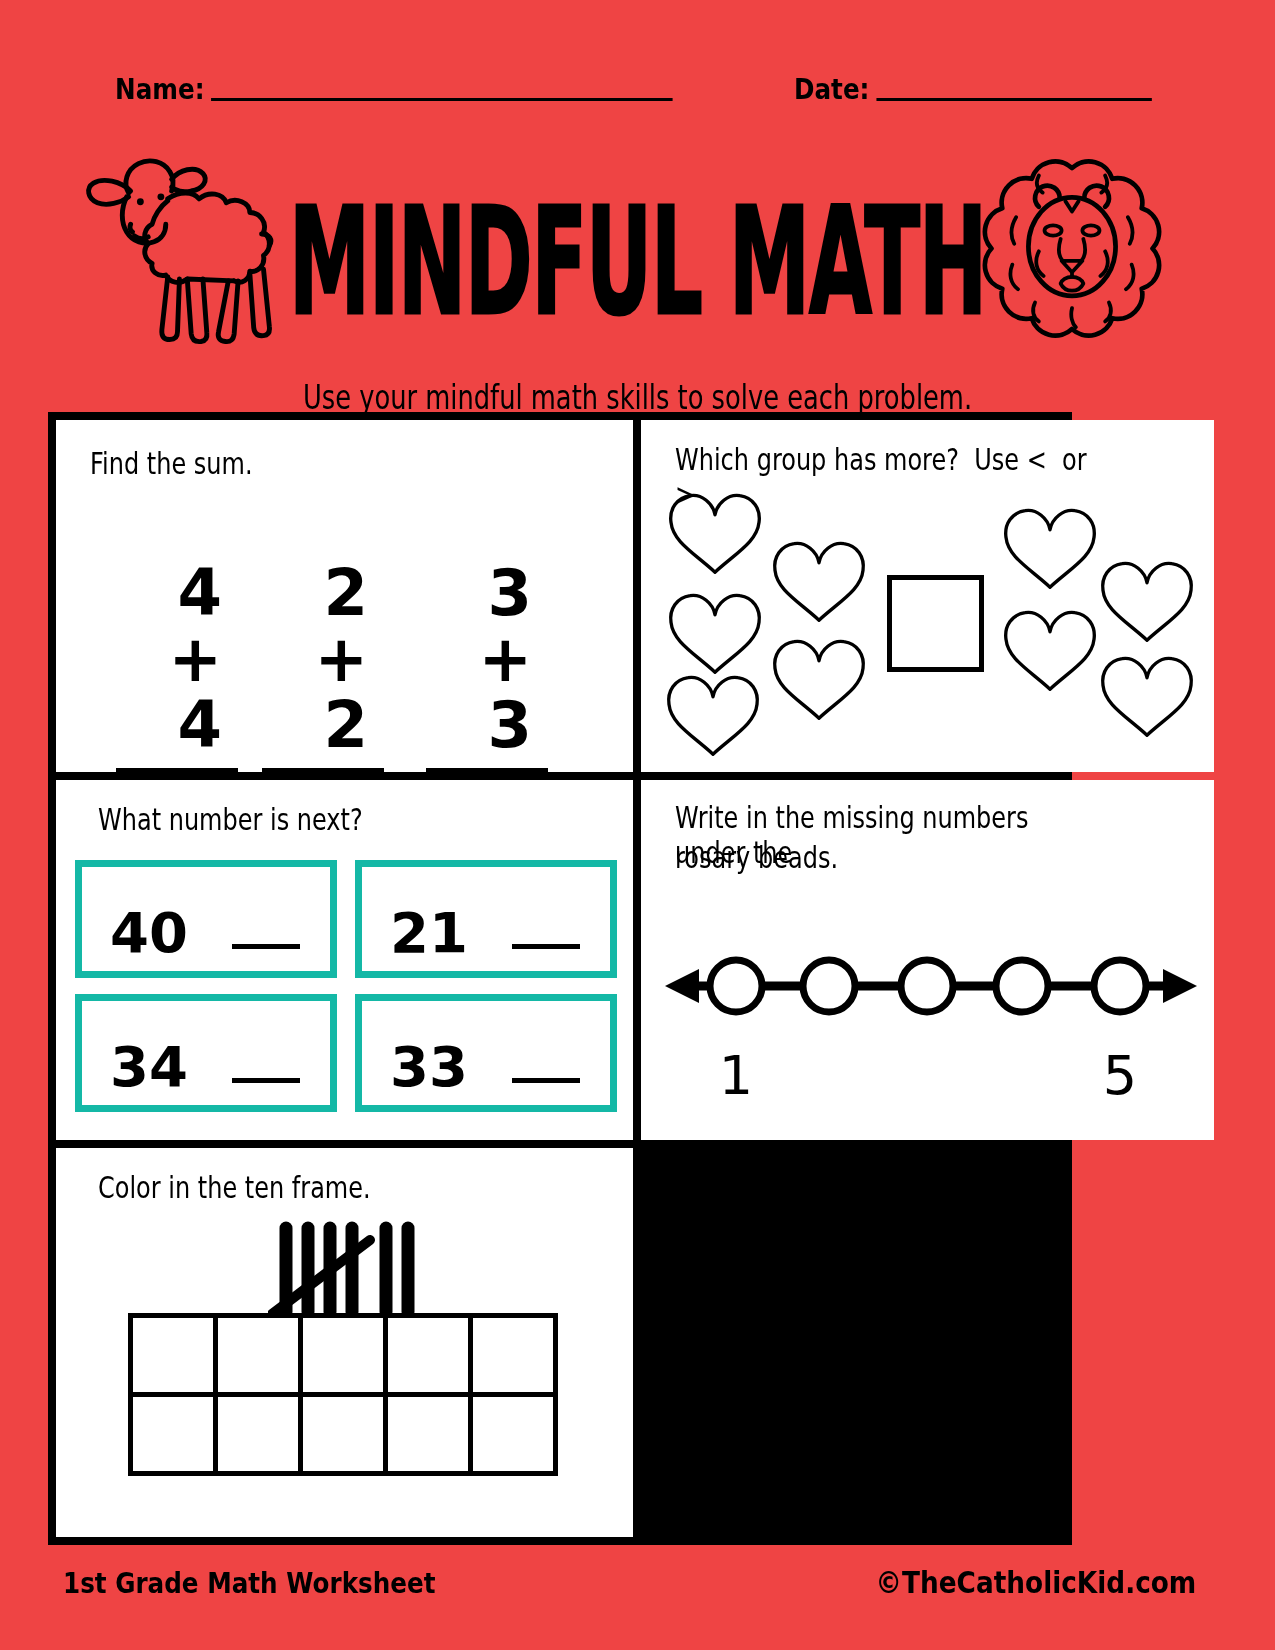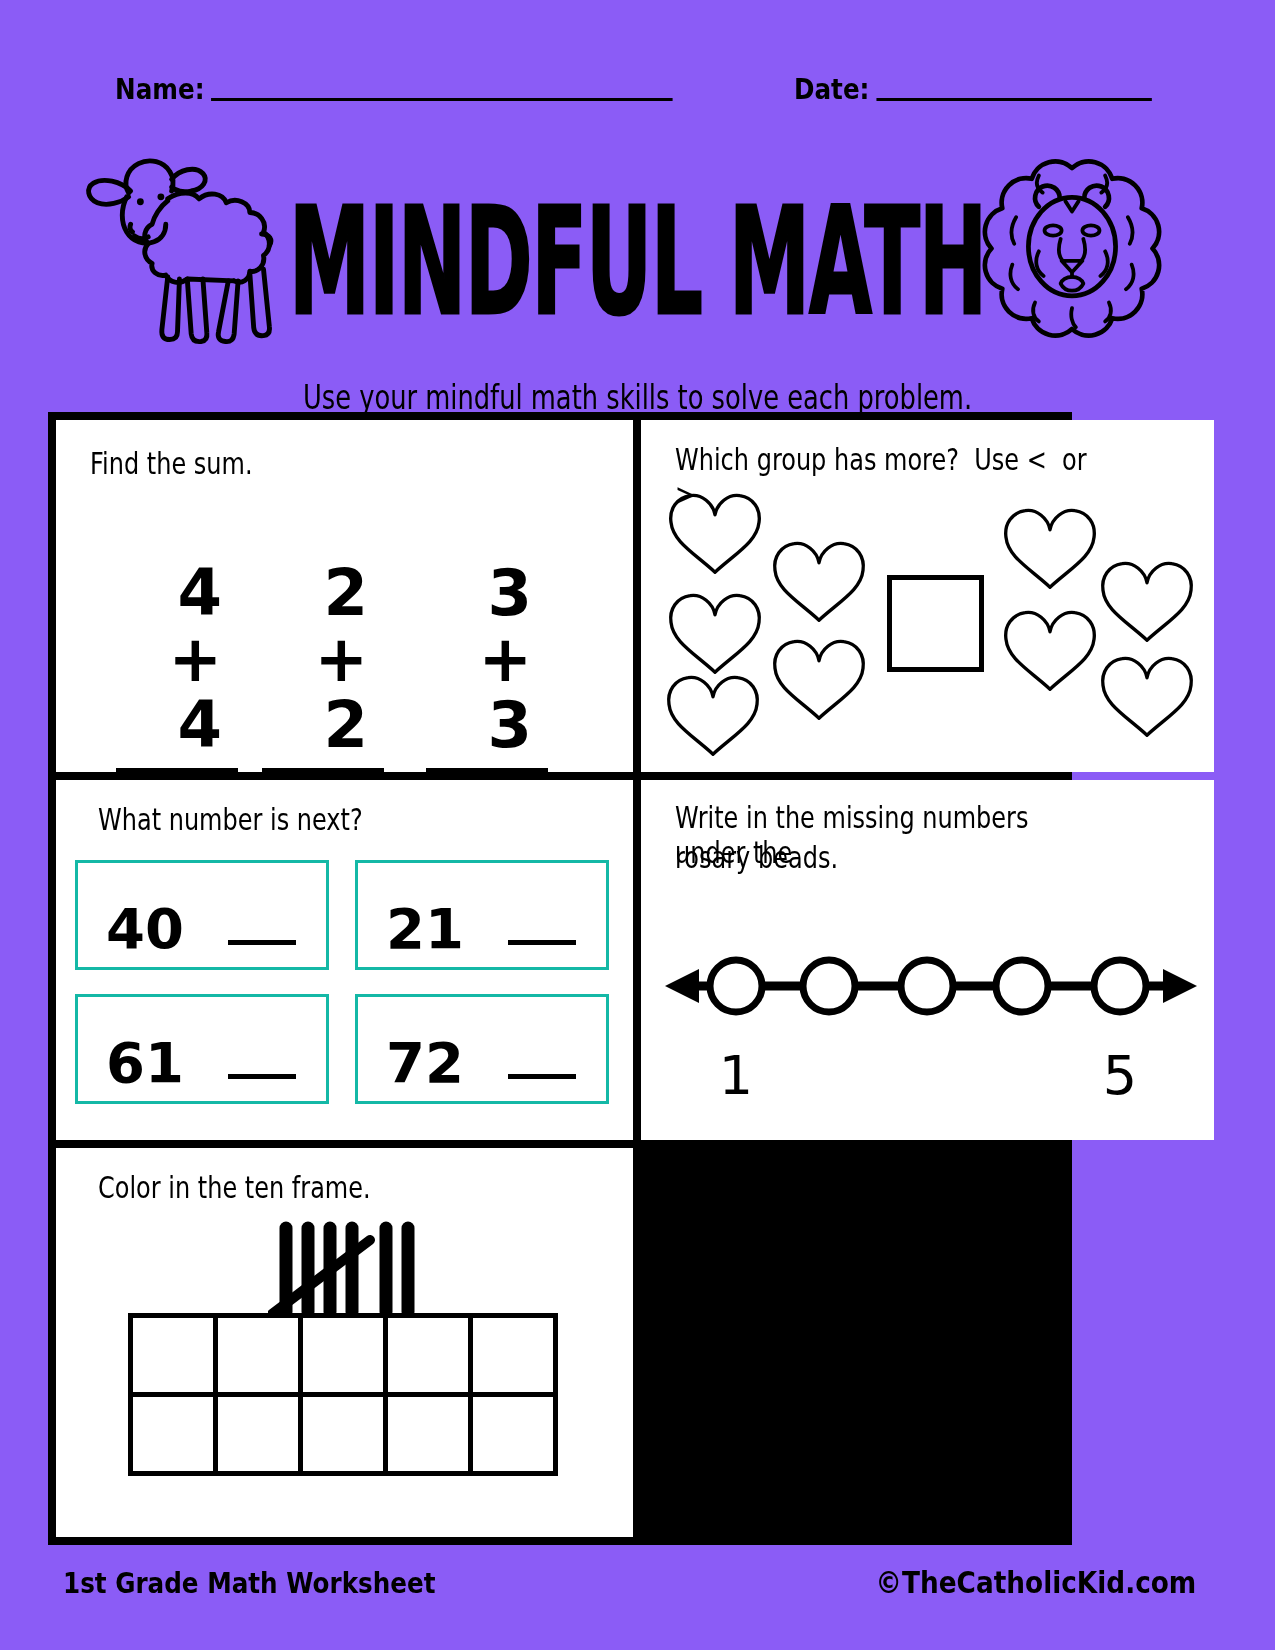--- a/index.html
+++ b/index.html
@@ -1,16 +1,16 @@
 <!DOCTYPE html>
 <html><head>
 <meta charset="utf-8">
 <style>
   html,body{margin:0;padding:0;background:#e8e8e8;}
-  .page{position:relative;width:1275px;height:1650px;background:#8b5cf6;margin:0 auto;
+  .page{position:relative;width:1275px;height:1650px;background:#ef4444;margin:0 auto;
         font-family:"DejaVu Sans","Liberation Sans",sans-serif;color:#000;overflow:hidden;}
   svg{display:block;}
   .stroke{fill:none;stroke:#000;stroke-linecap:round;stroke-linejoin:round;}
 
   
   .hgroup{position:absolute;top:72px;white-space:nowrap;transform:scaleX(.85);transform-origin:0 0;}
   .hlabel{font-size:29px;font-weight:bold;}
   .hline{display:inline-block;border-bottom:3px solid #000;height:24px;position:relative;top:2px;margin-left:8px;}
   .name-line{width:543px;} .date-line{width:324px;}
 
@@ -38,21 +38,21 @@
   
   .penny{position:absolute;}
   .money-box{position:absolute;left:451px;top:228px;width:122px;height:124px;
              border-left:8px solid #000;border-top:8px solid #000;box-sizing:content-box;}
 
   
   .heart{position:absolute;}
   .compare-box{position:absolute;left:246px;top:155px;width:87px;height:87px;border:5px solid #000;}
 
   
-  .nn-box{position:absolute;width:248px;height:104px;border:3px solid #14b8a6;}
+  .nn-box{position:absolute;width:248px;height:104px;border:7px solid #14b8a6;}
   .nn-num{position:absolute;left:28px;bottom:10px;font-size:56px;font-weight:bold;line-height:1;}
   .nn-blank{position:absolute;right:30px;bottom:22px;width:68px;border-bottom:5px solid #000;}
 
   
   .beads{position:absolute;left:20px;top:156px;}
 
   
   .tally{position:absolute;left:212px;top:72px;}
   .tenframe{position:absolute;left:72px;top:165px;display:grid;
             grid-template-columns:repeat(5,80px);grid-auto-rows:74px;gap:5px;background:#000;
@@ -198,25 +198,25 @@
       <div class="prompt" style="left:42px;top:22px">What number is next?</div>
       <div class="nn-box" style="left:19px;top:80px">
         <span class="nn-num">40</span>
         <span class="nn-blank"></span>
       </div>
       <div class="nn-box" style="left:299px;top:80px">
         <span class="nn-num">21</span>
         <span class="nn-blank"></span>
       </div>
       <div class="nn-box" style="left:19px;top:214px">
-        <span class="nn-num">61</span>
+        <span class="nn-num">34</span>
         <span class="nn-blank"></span>
       </div>
       <div class="nn-box" style="left:299px;top:214px">
-        <span class="nn-num">72</span>
+        <span class="nn-num">33</span>
         <span class="nn-blank"></span>
       </div>
     </div>
 
     <div class="cell">
       <div class="prompt" style="left:34px;top:20px">Write in the missing numbers under the</div>
       <div class="prompt" style="left:34px;top:60px">rosary beads.</div>
       <svg class="beads" width="540" height="175" viewBox="0 0 540 175">
         <line x1="26" y1="50" x2="514" y2="50" stroke="#000" stroke-width="9"></line>
         <polygon points="4,50 38,33 38,67" fill="#000"></polygon>

